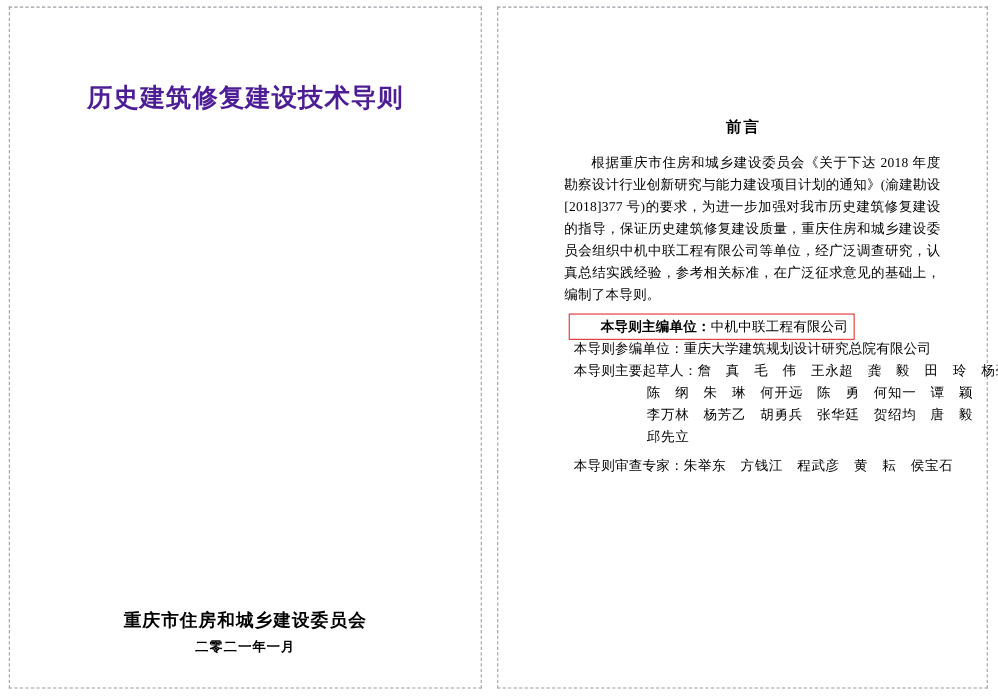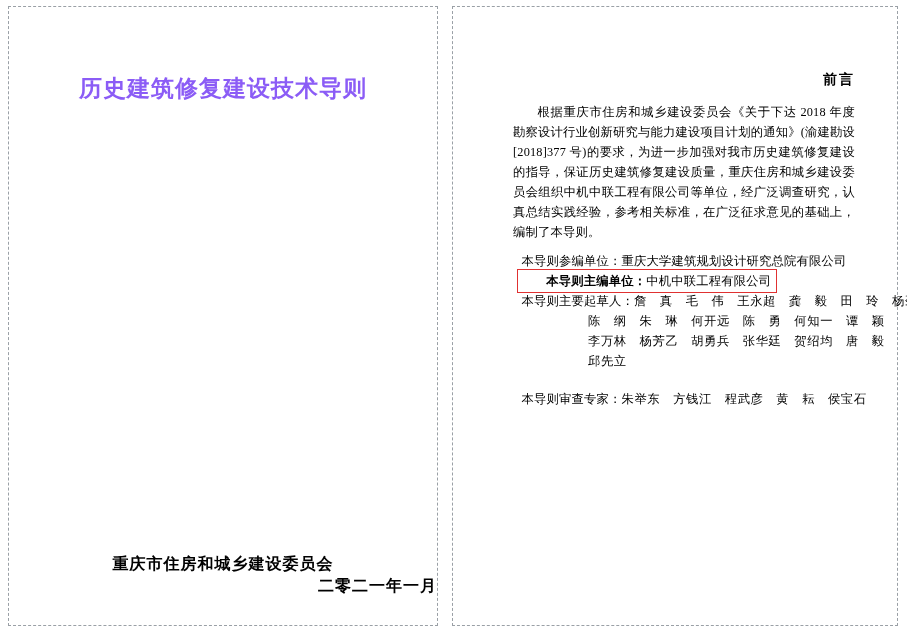--- a/index.html
+++ b/index.html
@@ -44,59 +44,60 @@
   .cover-title {
     position: absolute;
     top: 66px;
     left: 0;
     width: 100%;
     text-align: center;
     font-family: "Liberation Sans", "DejaVu Sans", sans-serif;
     font-weight: bold;
     font-size: 23px;
     letter-spacing: 1px;
-    color: #8b5cf6;
+    color: #4c1d95;
   }
   .cover-issuer {
     position: absolute;
     bottom: 50px;
     left: 0;
     width: 100%;
     text-align: center;
     font-family: "Liberation Sans", "DejaVu Sans", sans-serif;
     font-weight: bold;
     font-size: 16px;
     letter-spacing: 1px;
   }
   .cover-date {
     position: absolute;
     bottom: 28px;
     left: 0;
     width: 100%;
-    text-align: right;
+    text-align: center;
     font-family: "Liberation Sans", "DejaVu Sans", sans-serif;
     font-weight: bold;
-    font-size: 16px;
+    font-size: 12px;
     letter-spacing: 1px;
   }
 
   
   .fw-inner {
     position: absolute;
     left: 44px;
     top: 64px;
     width: 358px;
   }
   .fw-title {
-    text-align: right;
+    text-align: center;
     font-family: "Liberation Sans", "DejaVu Sans", sans-serif;
     font-weight: bold;
     font-size: 14px;
     letter-spacing: 2px;
     margin-bottom: 13px;
+    margin-top: 36px;
   }
   .fw-p {
     font-size: 12.3px;
     line-height: 20px;
     text-indent: 2em;
     text-align: justify;
     margin: 0 0 1px 16px;
     letter-spacing: 0.2px;
   }
   .fw-block {
@@ -152,38 +153,38 @@
 
       <div class="fw-title">前言</div>
 
       <p class="fw-p">根据重庆市住房和城乡建设委员会《关于下达 2018 年度勘察设计行业创新研究与能力建设项目计划的通知》(渝建勘设[2018]377 号)的要求，为进一步加强对我市历史建筑修复建设的指导，保证历史建筑修复建设质量，重庆住房和城乡建设委员会组织中机中联工程有限公司等单位，经广泛调查研究，认真总结实践经验，参考相关标准，在广泛征求意见的基础上，编制了本导则。</p>
 
 
 
       <div class="fw-block">
 
         <div class="fw-line">
-          <span>本导则参编单位：</span><span>重庆大学建筑规划设计研究总院有限公司</span>
-        </div>
-
-        <div class="fw-line">
           <span class="hl-row">
             <span class="bold-lead">本导则主编单位：</span><span>中机中联工程有限公司</span>
             <span class="hl-box"></span>
           </span>
+        </div>
+
+        <div class="fw-line">
+          <span>本导则参编单位：</span><span>重庆大学建筑规划设计研究总院有限公司</span>
         </div>
 
         <div class="fw-line">
           <span>本导则主要起草人：</span><span class="names">詹　真　毛　伟　王永超　龚　毅　田　玲　杨劲松</span>
         </div>
         <div class="fw-line-cont names">陈　纲　朱　琳　何开远　陈　勇　何知一　谭　颖</div>
         <div class="fw-line-cont names">李万林　杨芳乙　胡勇兵　张华廷　贺绍均　唐　毅</div>
         <div class="fw-line-cont names">邱先立</div>
 
-        <div class="fw-line" style="margin-top:18px;">
+        <div class="fw-line" style="margin-top:6px;">
           <span>本导则审查专家：</span><span class="names">朱举东　方钱江　程武彦　黄　耘　侯宝石</span>
         </div>
 
       </div>
     </div>
   </div>
 
 </div>
 
 </body></html>

